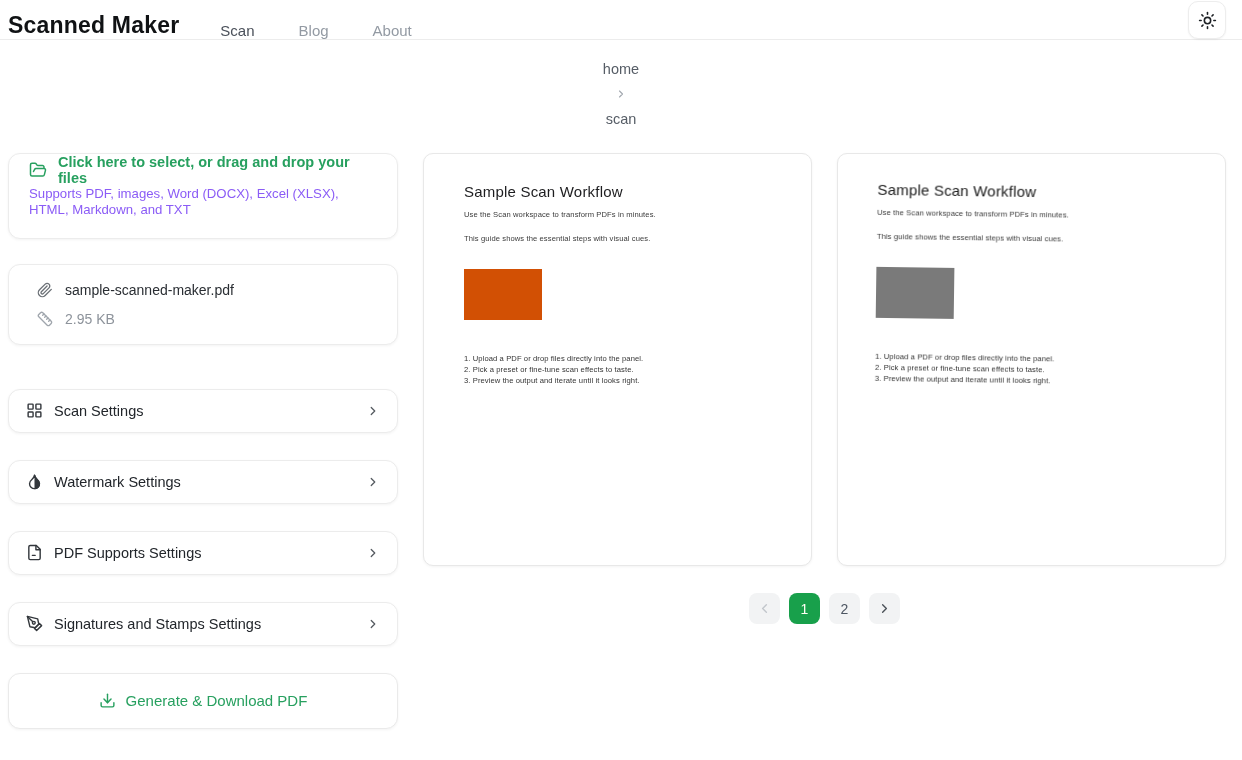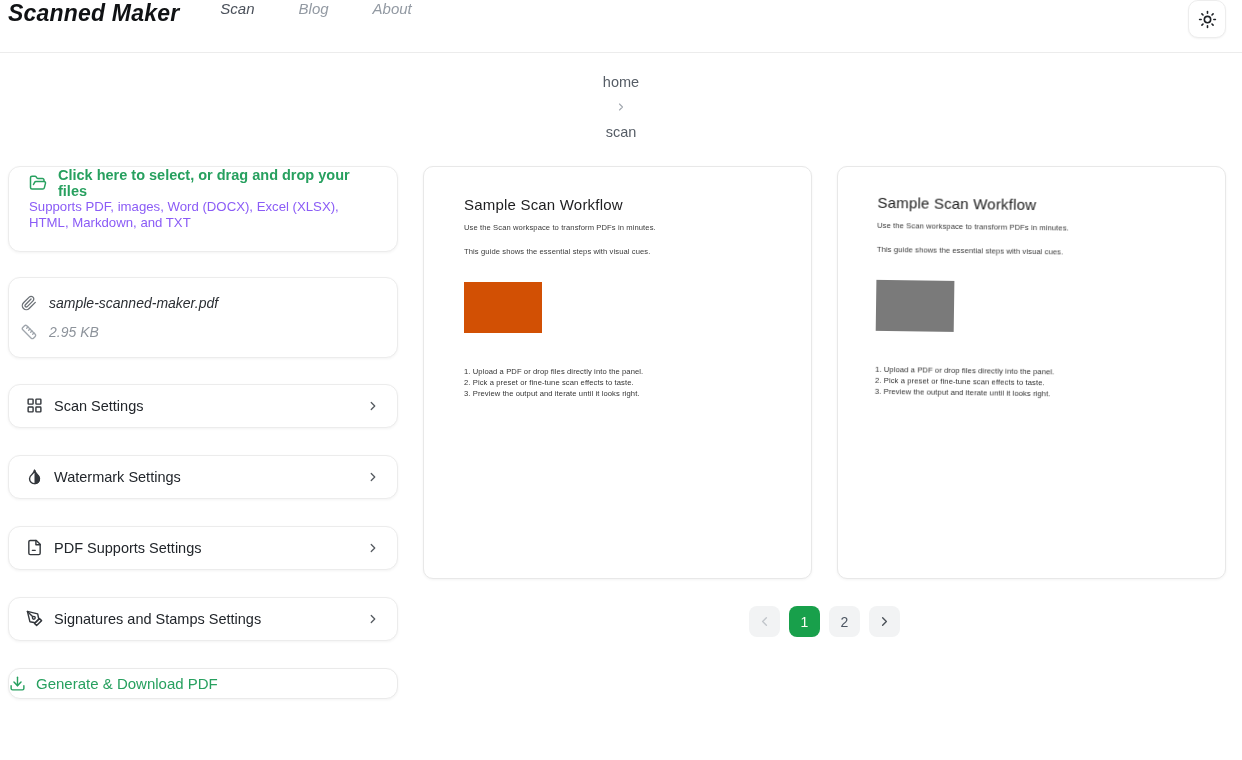--- a/index.html
+++ b/index.html
@@ -1,21 +1,21 @@
 <!DOCTYPE html>
 <html style="--accent: #27a05f; --pagination_active: #18a04b;"><head>
 <meta charset="utf-8">
 <style>
   * { margin:0; padding:0; box-sizing:border-box; }
   html,body { width:1242px; height:760px; overflow:hidden; background:#fff;
     font-family:"Liberation Sans", sans-serif; color:#22262b; }
 
   
-  .header { height:53px; display:flex; align-items:flex-start;
-    padding:0 16px 0 8px; border-bottom:1px solid #ececec;font-style:italic; }
+  .header { height:40px; display:flex; align-items:flex-end;
+    padding:0 16px 0 8px; border-bottom:1px solid #ececec; }
   .brand { font-size:23px; font-weight:800; color:#101214; letter-spacing:.2px; cursor:pointer; }
   .nav { display:flex; margin-left:41px; gap:44px; font-size:15px; }
   .nav-item { color:#939aa3; cursor:pointer; }
   .nav-item.active { color:#4a505a; }
   .theme-btn { margin-left:auto; width:38px; height:38px; border:1px solid #ededed;
     border-radius:10px; background:#fff; display:flex; align-items:center; justify-content:center;
     color:#1d2125; box-shadow:0 1px 2px rgba(0,0,0,.05); cursor:pointer; }
 
   
   .breadcrumb { margin:21px 8px 0; display:flex; align-items:center; gap:11px;
@@ -28,33 +28,33 @@
   .left-col { width:390px; flex:none; }
 
   .card { background:#fff; border:1px solid #ececec; border-radius:12px;
     box-shadow:0 1px 3px rgba(0,0,0,.05); }
 
   .dropzone { padding:0 20px 19px; margin-bottom:25px; cursor:pointer; }
   .dz-title { display:flex; align-items:center; gap:11px; color:var(--accent,#27a05f);
     font-size:14.5px; font-weight:600; }
   .dz-sub { font-size:13.2px; line-height:1.24; color:#8b5cf6; }
 
-  .file-card { padding:17px 12px; margin-bottom:26px;font-style:italic; }
+  .file-card { padding:17px 28px; margin-bottom:44px; }
   .file-row { display:flex; align-items:center; gap:12px; font-size:14px; color:#2a2e33; }
   .file-row + .file-row { margin-top:13px; color:#8d939b; }
   .file-row .icon { color:#6b7076; }
   .file-row + .file-row .icon { color:#a0a6ad; }
 
   .setting-row { height:44px; margin-bottom:27px; padding:16px 17px; display:flex;
     align-items:center; cursor:pointer; }
   .setting-row .icon { color:#33373c; }
   .setting-label { margin-left:11px; font-size:14.5px; font-weight:500; color:#22262b; }
   .setting-row .chev { margin-left:auto; color:#565b61; display:flex; }
 
-  .generate-btn { height:31px; display:flex; align-items:center; 
+  .generate-btn { height:56px; display:flex; align-items:center; justify-content:center;
     gap:10px; color:var(--accent,#27a05f); font-size:15px; font-weight:500; cursor:pointer;
     border:1px solid #eaeaea; }
 
   
   .preview-col { flex:1; }
   .pages { display:flex; gap:25px; }
   .page { width:389px; height:413px; background:#fff; border:1px solid #e8e8e8;
     border-radius:10px; box-shadow:0 1px 3px rgba(0,0,0,.05); overflow:hidden; }
   .page-inner { padding:29px 40px 0; }
   .doc-title { font-size:15px; font-weight:500; color:#1d1d1f; letter-spacing:.2px; }

